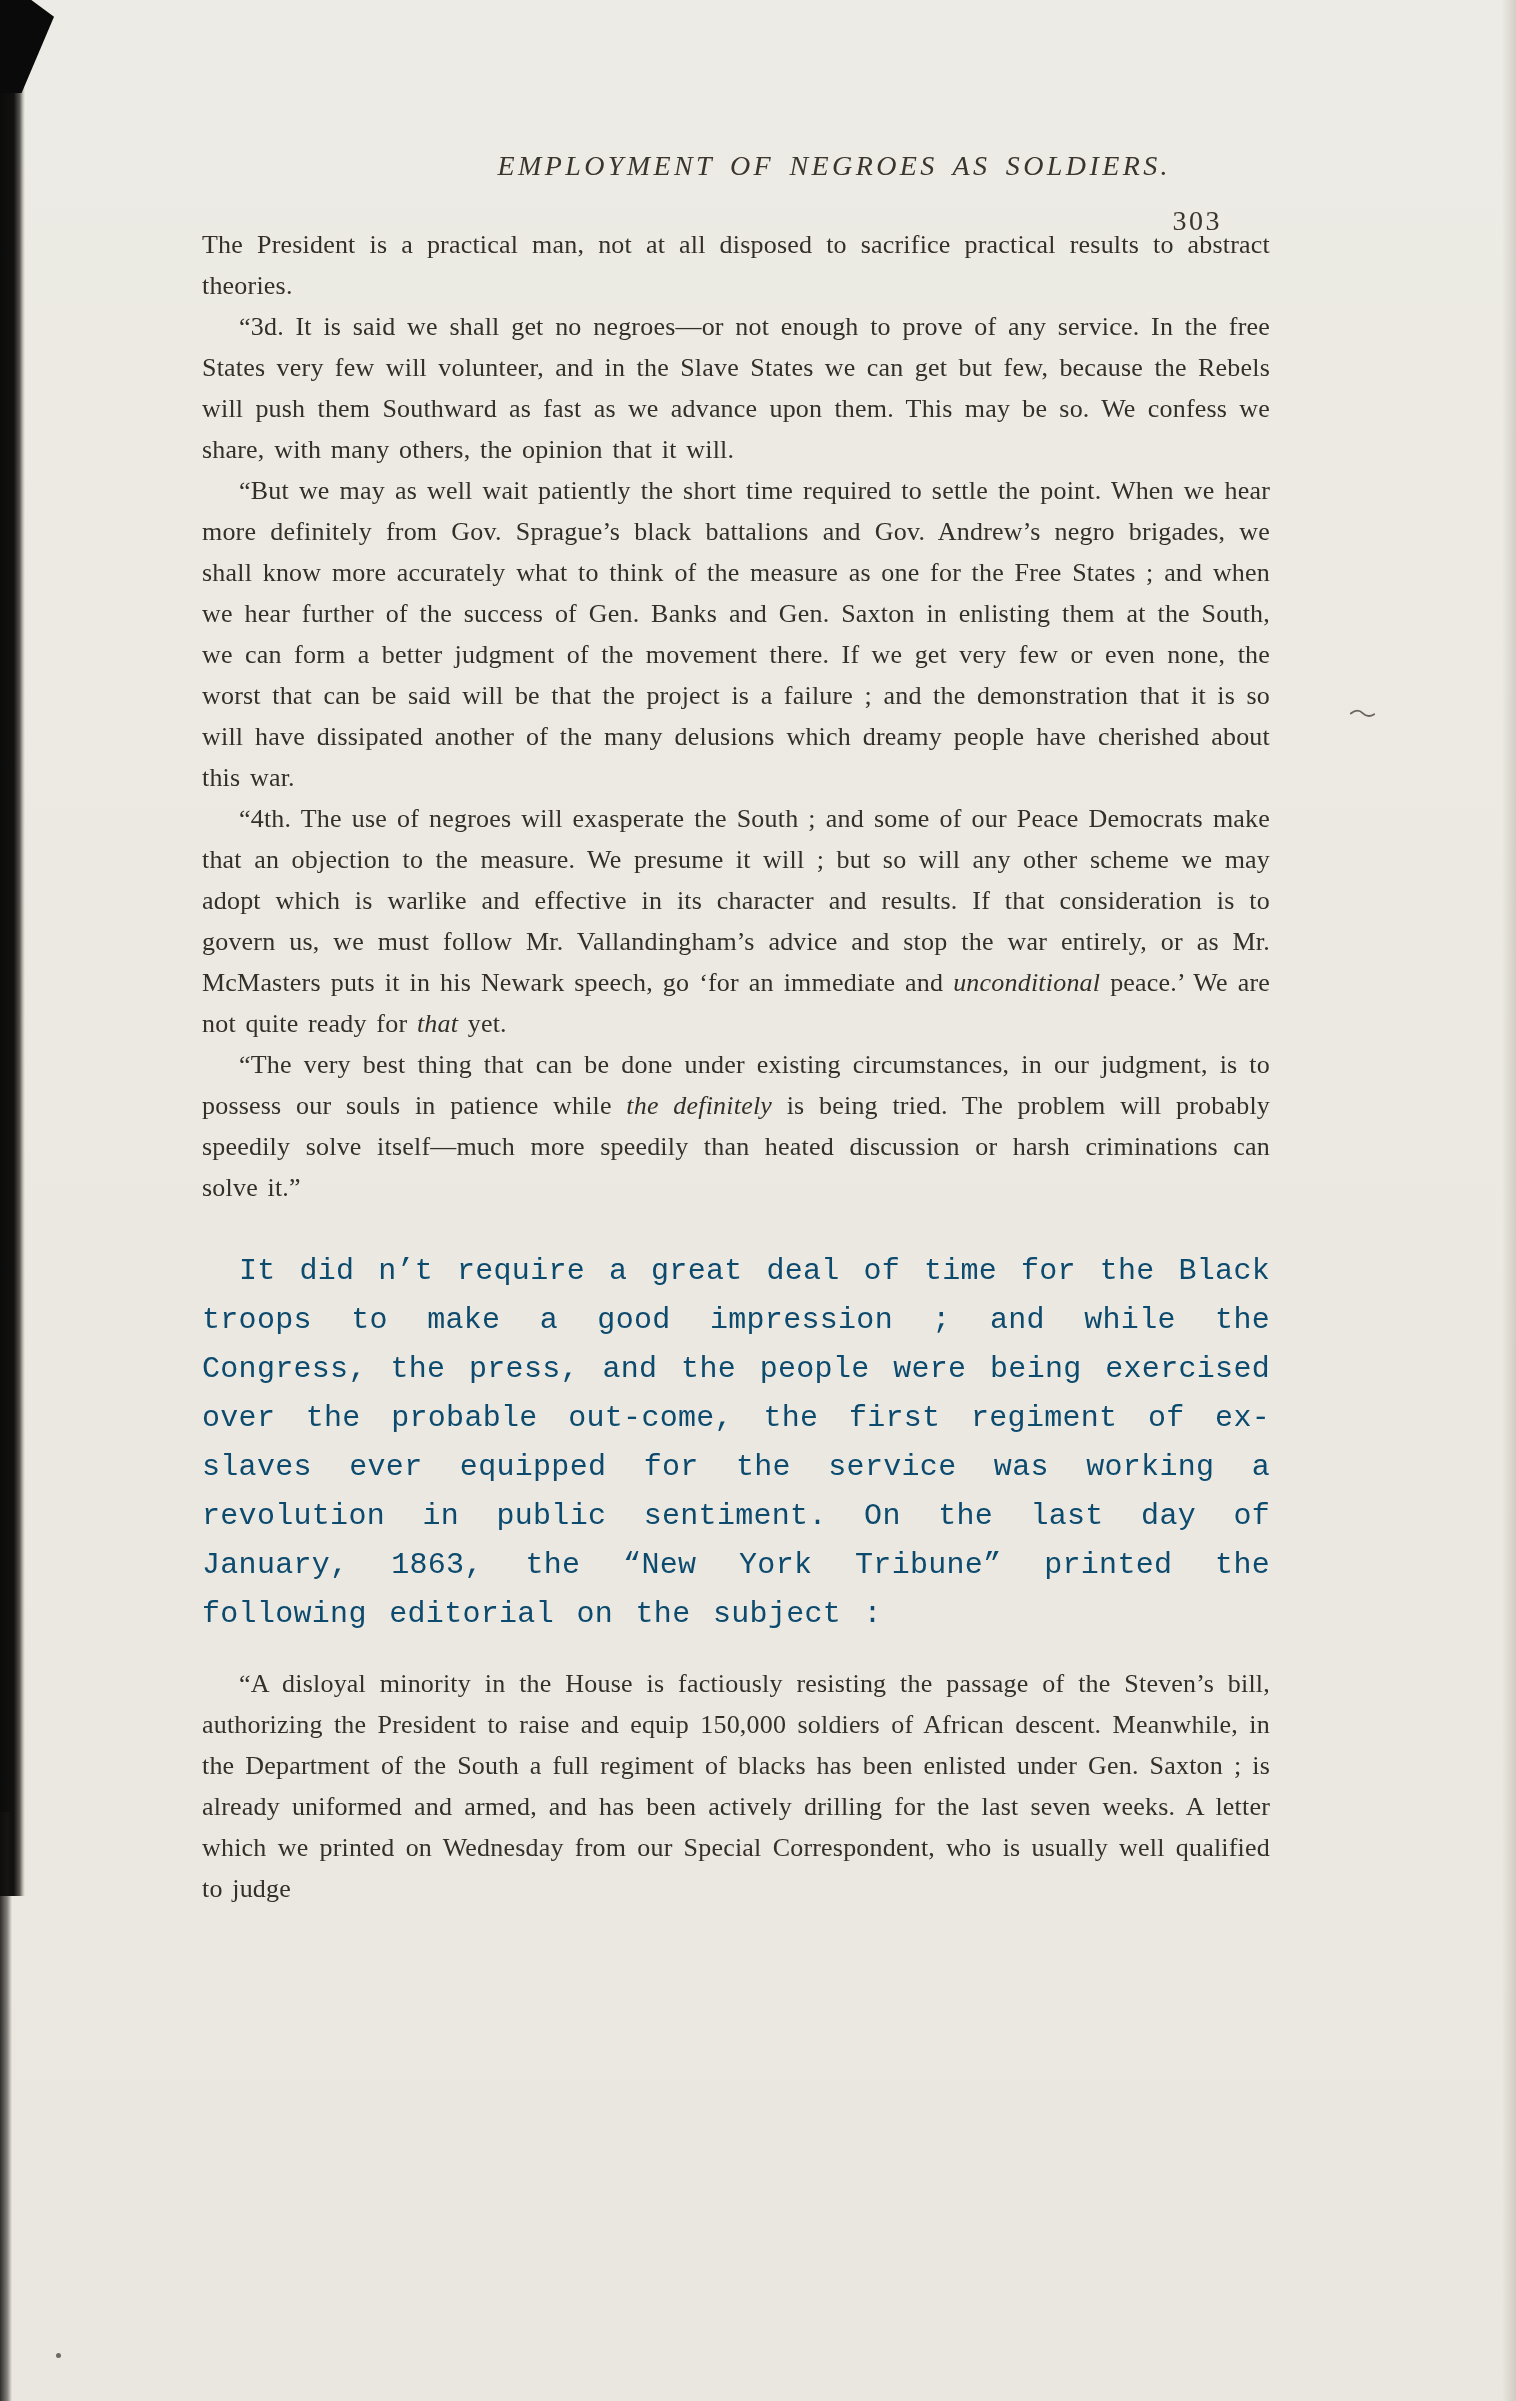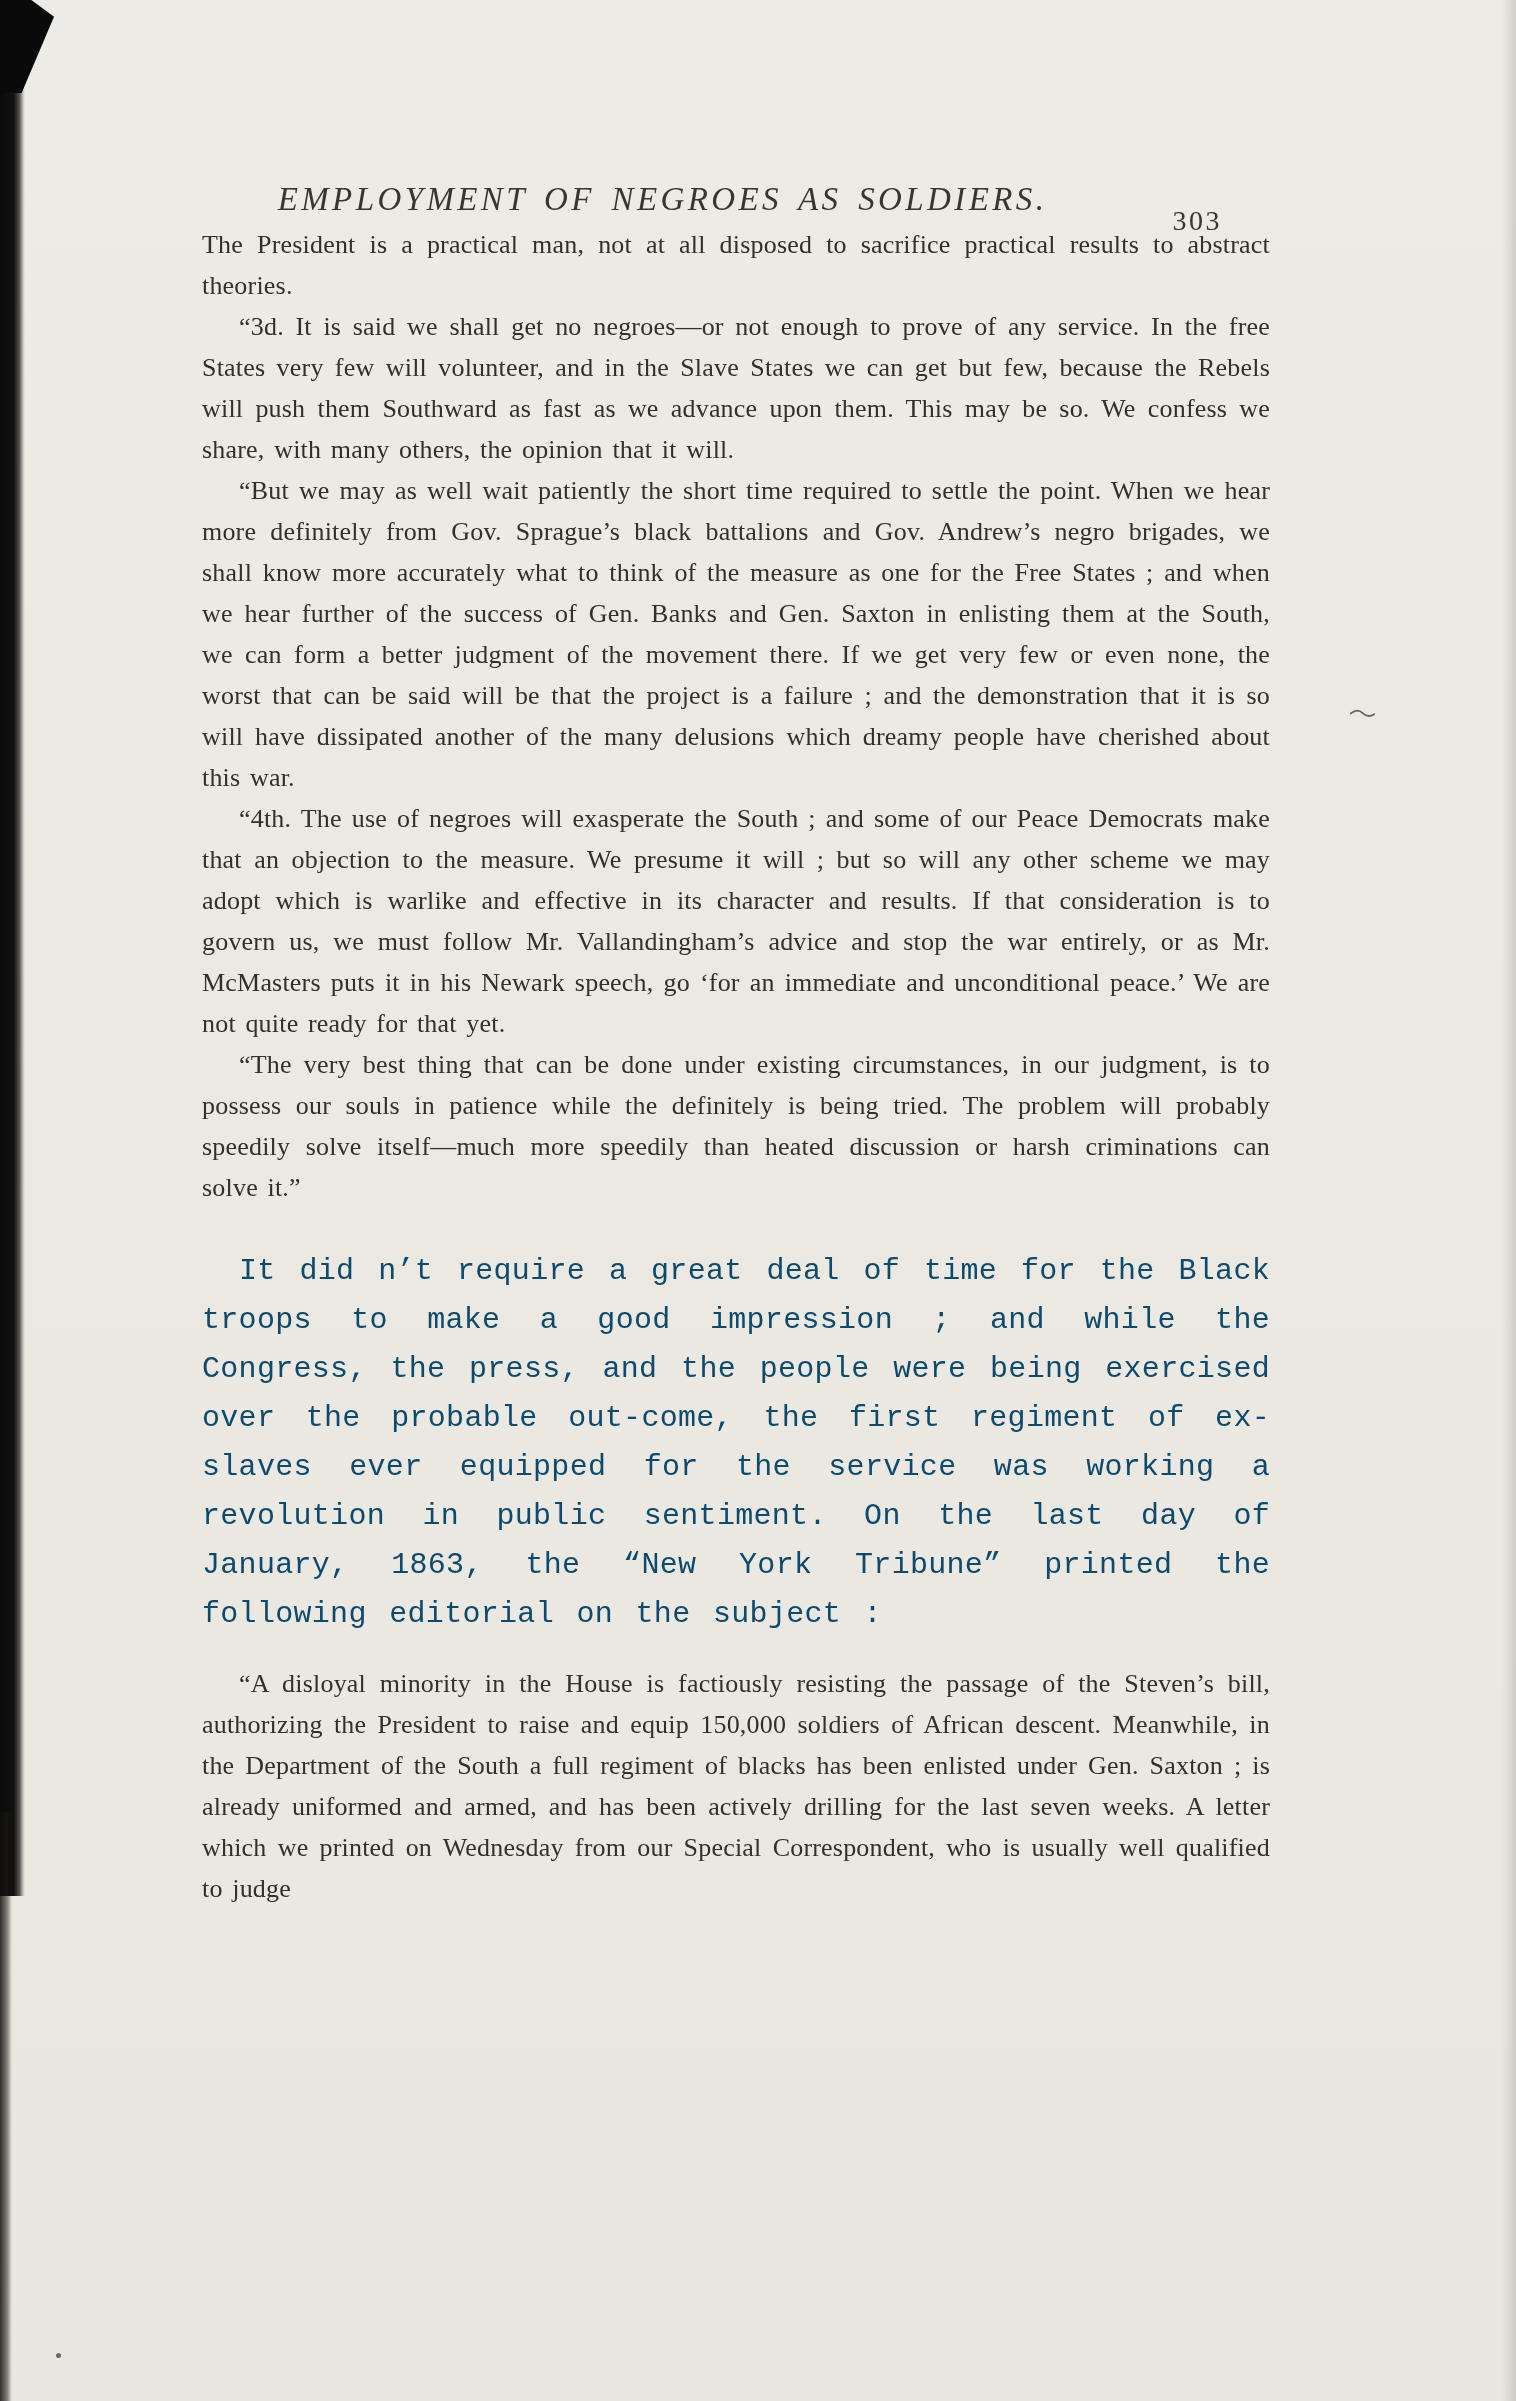--- a/index.html
+++ b/index.html
@@ -39,28 +39,27 @@
   .margin-mark {
     position: absolute; right: 142px; top: 708px; width: 25px; height: 11.8px;
     transform: rotate(10deg); opacity: 0.8;
   }
 
   
   .running-header {
     position: absolute; top: 150px; left: 154px; width: 1068px; height: 39px;
   }
   .header-title {
-    text-align: center;
+    text-align: right;
     font-style: italic;
-    font-size: 33px;
+    font-size: 28px;
     letter-spacing: 3.4px;
     word-spacing: 5px;
     color: #3a352d;
     padding-right: 51px;
-    margin-top: 31px;
   }
   .page-number {
     position: absolute; right: 0; top: 9px;
     font-size: 28px;
     letter-spacing: 2.5px;
     color: #3a352d;
     margin-top: 46px;
   }
 
   
@@ -80,21 +79,21 @@
     font-size: 30px;
     line-height: 49px;
     word-spacing: 4.2px;
     letter-spacing: 0.3px;
     color: #0c4a6e;
     font-family: Liberation Mono, monospace;
   }
   .para.indent { text-indent: 37px; }
   .para.gap-section { margin-top: 39px; }
   .para.gap-sub { margin-top: 23.6px; }
-  .em { }
+  .em { font-style: italic; }
 </style>
 </head>
 <body>
 
 <div class="scan-edge-left"></div>
 <div class="scan-edge-left-lower"></div>
 <div class="scan-corner"></div>
 <div class="scan-edge-right"></div>
 <div class="scan-dot-bottom"></div>
 <div class="margin-mark">

